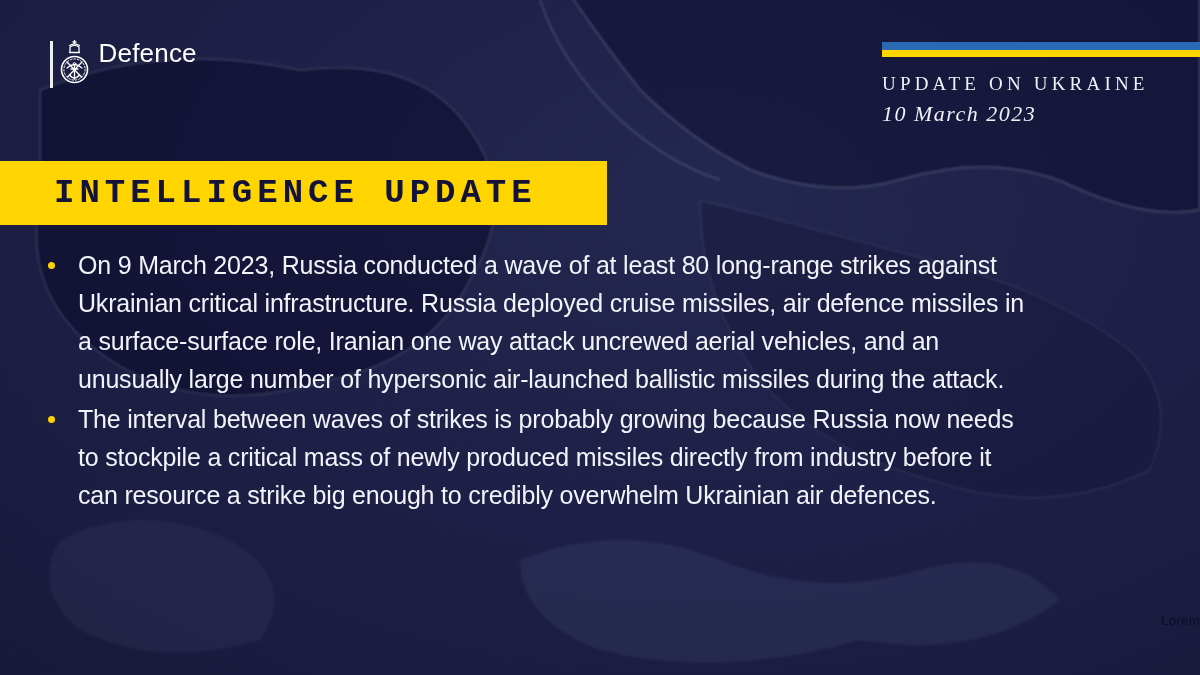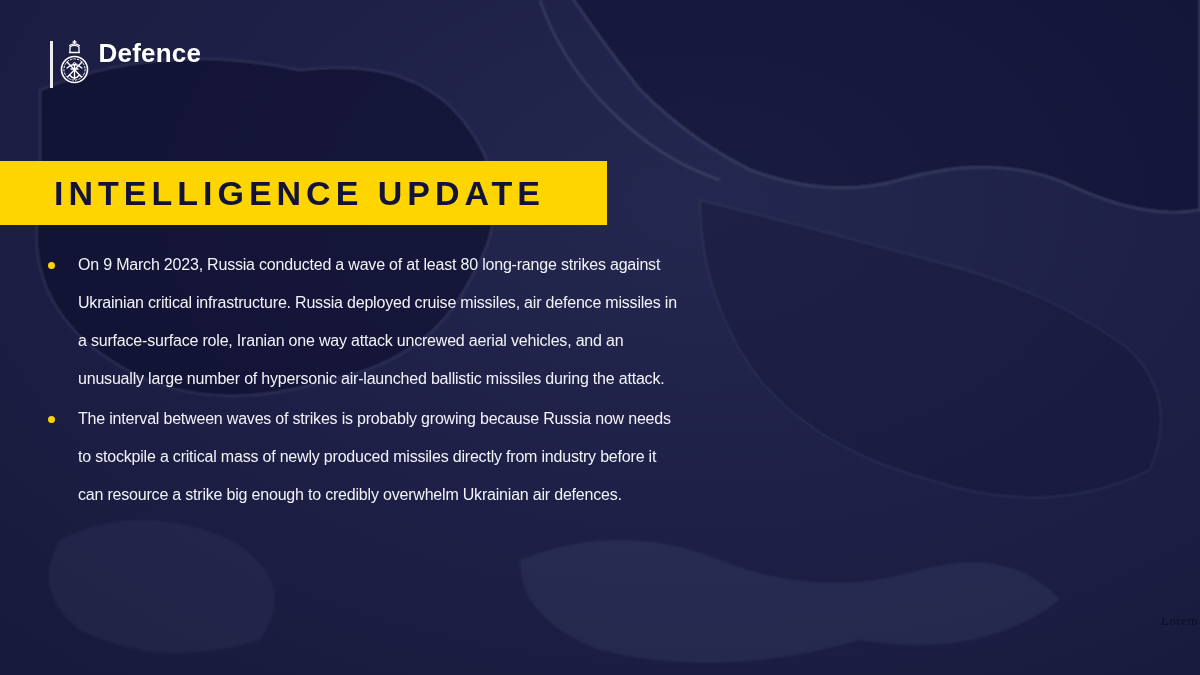--- a/index.html
+++ b/index.html
@@ -11,55 +11,55 @@
     font-family:"Liberation Sans", sans-serif;
     -webkit-font-smoothing:antialiased;
   }
   .map-bg{position:absolute;left:0;top:0;width:1200px;height:675px;}
 
   
   .brand{position:absolute;left:50px;top:40px;display:flex;align-items:flex-start;}
   .brand-rule{width:2.5px;height:47px;background:rgba(255,255,255,.92);margin-top:1px;}
   .crest{margin-left:6px;margin-top:0;}
   .brand-text{margin-left:9px;display:flex;flex-direction:column;
-    color:#fff;font-size:26px;line-height:25px;letter-spacing:.2px;font-weight:700;margin-top:1px;}
+    color:#fff;font-size:26px;line-height:25px;letter-spacing:.2px;font-weight:400;margin-top:1px;}
 
   
   .masthead{position:absolute;left:882px;top:42px;width:318px;}
   .flag{width:318px;height:15px;display:flex;flex-direction:column;}
   .flag-blue{height:8px;background:#2a6ab4;}
   .flag-yellow{height:7px;background:#ffd500;}
   .masthead-title{
     margin-top:17px;
     font-family:"Liberation Serif", serif;
     font-size:19px;line-height:1.05;letter-spacing:4.2px;
     color:#f0f1f7;white-space:nowrap;}
   .masthead-date{
     margin-top:8px;
     font-family:"Liberation Serif", serif;font-style:italic;
     font-size:22px;line-height:1.05;letter-spacing:1.5px;color:#f0f1f7;}
 
   
   .banner{position:absolute;left:0;top:161px;width:607px;height:64px;
-    background:#ffd500;display:flex;align-items:center;}
+    background:#ffd500;display:flex;align-items:center;font-family:Liberation Mono, monospace;}
   .banner-title{margin:0;padding-left:54px;
     font-size:34px;font-weight:700;letter-spacing:5px;color:#13133a;white-space:nowrap;}
 
   
   .bullets{position:absolute;left:48px;top:246px;width:1140px;}
   .bullet-row{display:flex;align-items:flex-start;margin:0 0 2px 0;}
   .dot{width:7px;height:7px;border-radius:50%;background:#ffd300;margin-top:16px;flex:0 0 auto;}
   .bullet-text{
     margin:0 0 0 23px;width:1110px;
-    font-size:16px;line-height:38px;letter-spacing:-0.2px;
+    font-size:25px;line-height:38px;letter-spacing:-0.2px;
     color:#f2f3f8;white-space:pre-line;}
 
   
   .watermark{position:absolute;left:1161px;top:613px;
-    font-size:13px;letter-spacing:.5px;color:#0c0d26;font-family:Liberation Serif, serif;}
+    font-size:13px;letter-spacing:.5px;color:#0c0d26;}
 </style>
 </head>
 <body>
 
 <div class="poster">
 
   <svg class="map-bg" viewBox="0 0 1200 675" xmlns="http://www.w3.org/2000/svg">
     <defs>
         <filter id="soft">
           <feGaussianBlur stdDeviation="1.3"></feGaussianBlur>
@@ -93,20 +93,28 @@
         <line x1="15" y1="25.5" x2="15" y2="39"></line>
         <line x1="11.5" y1="29" x2="18.5" y2="29"></line>
         <path d="M10,35 Q15,41 20,35" stroke-width="1.4"></path>
       </g>
     </svg>
     <div class="brand-text">
       <span>Defence</span>
     </div>
   </header>
 
+  <div class="masthead">
+    <div class="flag">
+      <div class="flag-blue"></div>
+      <div class="flag-yellow"></div>
+    </div>
+    <div class="masthead-title">UPDATE ON UKRAINE</div>
+    <div class="masthead-date">10 March 2023</div>
+  </div>
 
   <div class="banner">
     <h1 class="banner-title">INTELLIGENCE UPDATE</h1>
   </div>
 
   <main class="bullets">
     <div class="bullet-row">
       <span class="dot"></span>
       <p class="bullet-text">On 9 March 2023, Russia conducted a wave of at least 80 long-range strikes against
 Ukrainian critical infrastructure. Russia deployed cruise missiles, air defence missiles in

